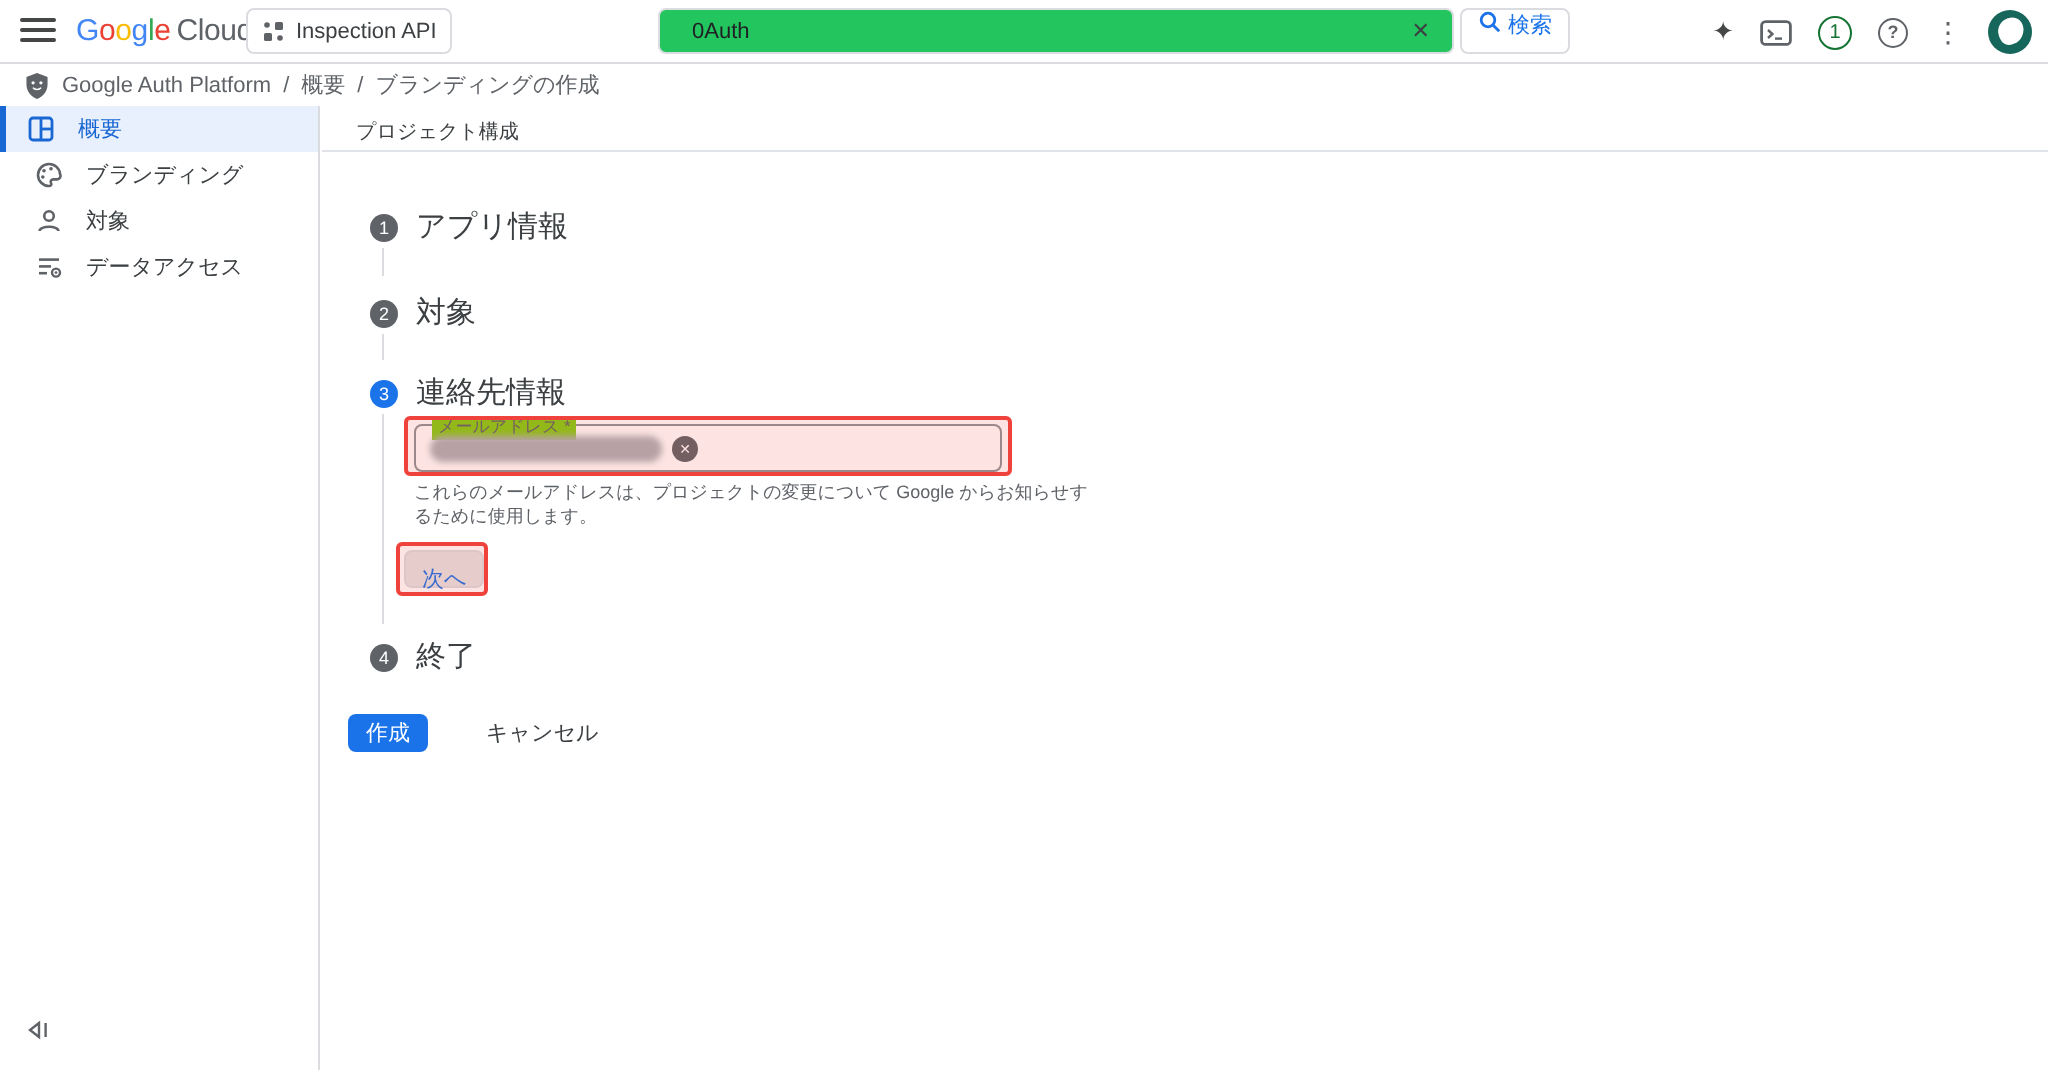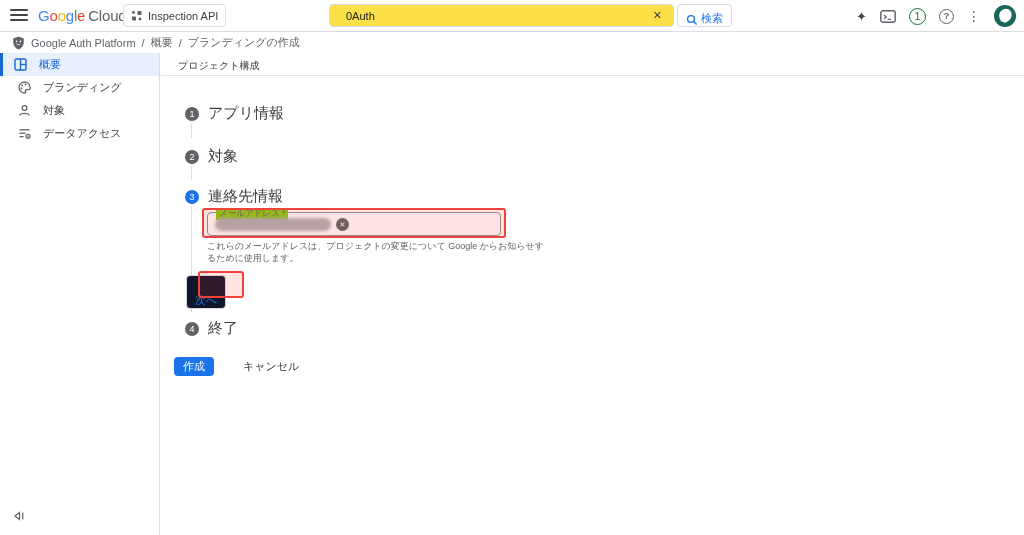--- a/index.html
+++ b/index.html
@@ -13,26 +13,26 @@
   .hamburger { position:absolute; left:10px; top:9px; width:18px; height:14px; cursor:pointer; }
   .hamburger i { display:block; height:2px; background:#444746; margin-bottom:3px; border-radius:1px; }
   .logo { position:absolute; left:38px; top:7px; font-size:15px; letter-spacing:-0.2px; white-space:nowrap; }
   .logo .l { font-weight:500; }
   .c-b { color:#4285f4; } .c-r { color:#ea4335; } .c-y { color:#fbbc05; } .c-g { color:#34a853; }
   .logo .cloud { color:#5f6368; margin-left:3px; font-weight:400; }
   .project-btn { position:absolute; left:123px; top:4px; height:23px; display:flex; align-items:center;
                  gap:5px; padding:0 7px; border:1px solid #dadce0; border-radius:4px; background:#fff;
                  font-size:11px; font-weight:500; color:#3c4043; cursor:pointer; white-space:nowrap; }
   .search-wrap { position:absolute; left:329px; top:4px; display:flex; align-items:stretch; }
-  .search-box { width:345px; height:23px; border:1px solid #dadce0; border-radius:4px; background:#fde047;
+  .search-box { width:398px; height:23px; border:1px solid #dadce0; border-radius:4px; background:#22c55e;
                 display:flex; align-items:center; }
   .search-value { flex:1; padding-left:16px; font-size:11px; color:#202124; }
   .search-clear { padding:0 11px; font-size:11px; color:#3c4043; cursor:pointer; }
   .search-btn { margin-left:3px; height:23px; border:1px solid #dadce0; border-radius:4px; background:#fff;
-                display:flex; align-items:flex-end; gap:3px; padding:0 8px; color:#1a73e8; font-size:11px;
+                display:flex; align-items:flex-start; gap:3px; padding:0 8px; color:#1a73e8; font-size:11px;
                 cursor:pointer; white-space:nowrap; }
   .top-icons { position:absolute; right:8px; top:0; height:32px; display:flex; align-items:center; gap:13px; }
   .ico { display:flex; align-items:center; justify-content:center; cursor:pointer; }
   .sparkle { font-size:13px; color:#444746; }
   .notif { width:17px; height:17px; border:1.5px solid #137333; border-radius:50%; color:#137333;
            font-size:10px; display:flex; align-items:center; justify-content:center; }
   .help { width:15px; height:15px; border:1.3px solid #5f6368; border-radius:50%; color:#5f6368;
           font-size:9px; font-weight:700; display:flex; align-items:center; justify-content:center; }
   .dots { font-size:14px; color:#5f6368; letter-spacing:0; }
   .avatar { width:22px; height:22px; border-radius:50%; background:#17665b; position:relative; overflow:hidden; }
@@ -74,22 +74,22 @@
                  border:1px solid #8f9499; border-radius:4px; z-index:1; cursor:text; }
   .email-label { position:absolute; left:8px; top:-5px; background:#84cc16; padding:0 3px; font-size:8.5px;
                  color:#5f6368; white-space:nowrap; }
   .chip-blur { position:absolute; left:7px; top:5px; width:116px; height:13px; border-radius:7px;
                background:#aeb2b7; filter:blur(1.5px); }
   .chip-remove { position:absolute; left:128px; top:5px; width:13px; height:13px; border-radius:50%;
                  background:#5f6368; color:#fff; font-size:7px; display:flex; align-items:center;
                  justify-content:center; cursor:pointer; }
   .helper { position:absolute; left:46px; top:187px; font-size:9px; line-height:12px; color:#5f6368;
             white-space:nowrap; }
-  .next-btn { position:absolute; left:25px; top:222px; height:19px; line-height:17px; padding:16px 8px;
-              background:#0f172a; border:1px solid #dadce0; border-radius:4px; color:#1a73e8; font-size:11px;
+  .next-btn { position:absolute; left:41px; top:222px; height:19px; line-height:17px; padding:6px 8px;
+              background:#e5e5e5; border:1px solid #dadce0; border-radius:4px; color:#1a73e8; font-size:11px;
               cursor:pointer; z-index:1; }
   .actions { position:absolute; left:13px; top:304px; display:flex; align-items:flex-start; gap:24px; }
   .create-btn { height:19px; padding:0 9px; background:#1a73e8; border:none; border-radius:4px; color:#fff;
                 font-size:11px; cursor:pointer; }
   .cancel-btn { height:19px; padding:0 5px; background:none; border:none; color:#3c4043; font-size:11px;
                 font-weight:500; cursor:pointer; }
 </style>
 </head>
 <body>
 

